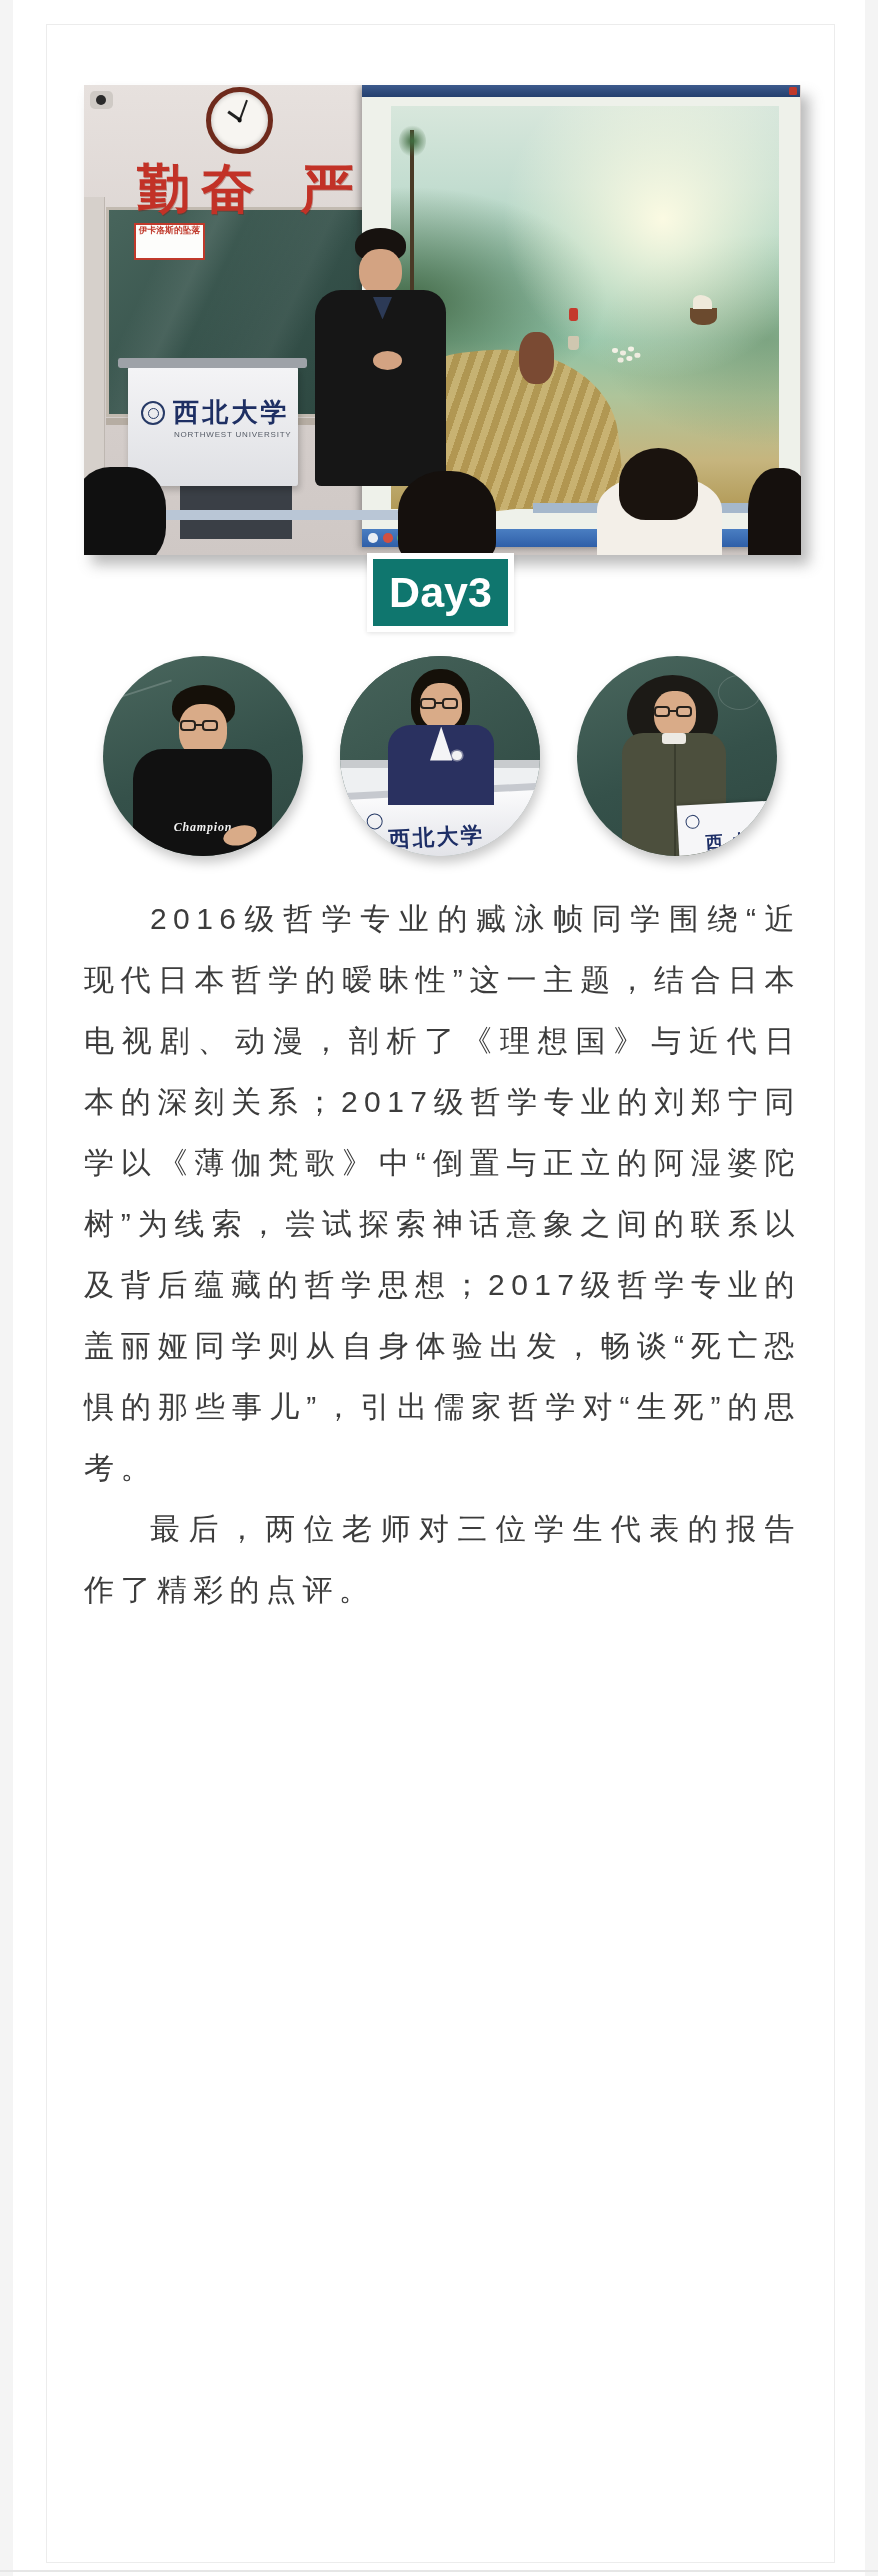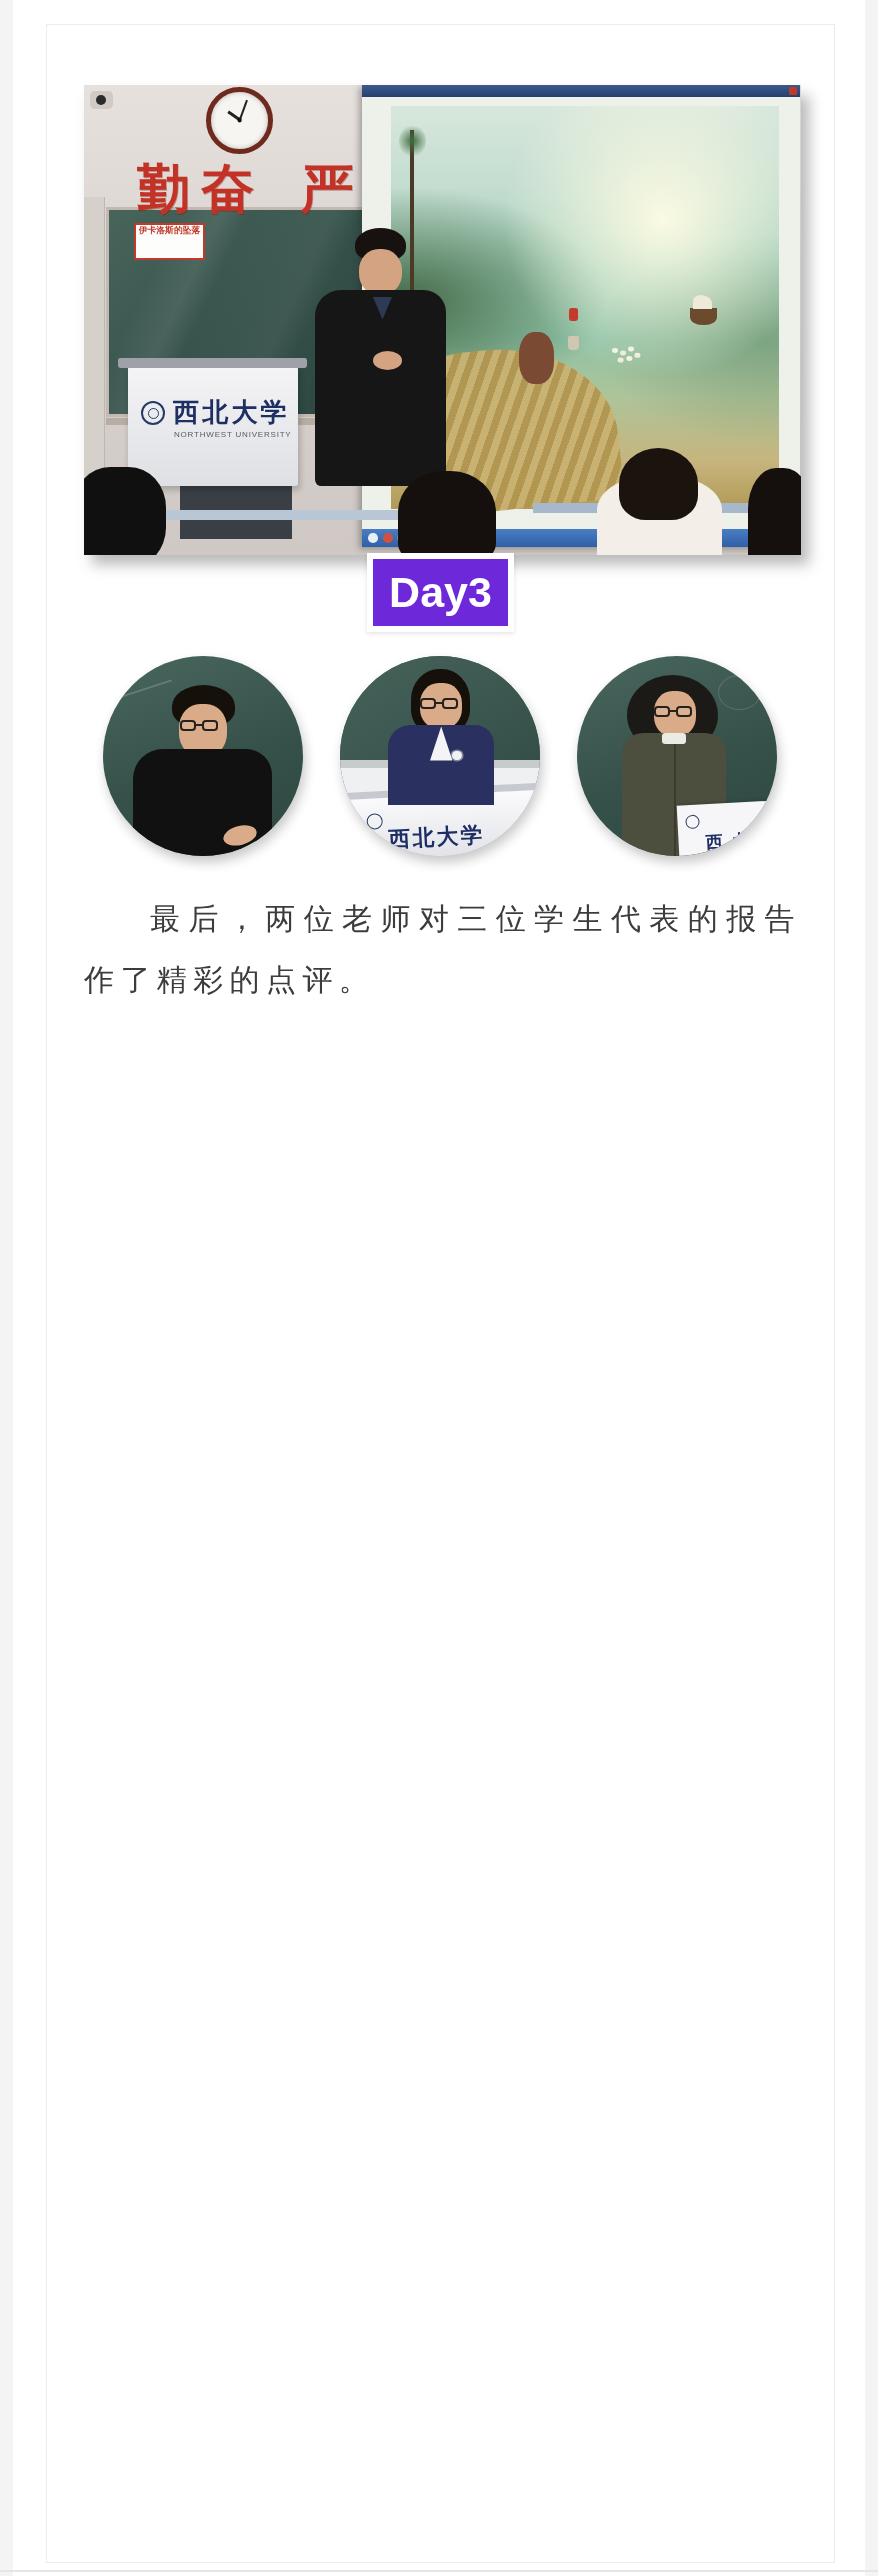--- a/index.html
+++ b/index.html
@@ -84,21 +84,21 @@
   .podium-lip { position:absolute; left:-9.6px; top:-8px; width:189px; height:9.6px; background:#9ea2a8; border-radius:2.4px; }
   .podium-emblem { position:absolute; left:13px; top:35px; width:24px; height:24px; border:2.4px solid #273a66; border-radius:50%; }
   .podium-emblem::after { content:""; position:absolute; left:4.8px; top:4.8px; width:9.6px; height:9.6px; border:1.6px solid #273a66; border-radius:50%; }
   .podium-cn { position:absolute; left:45px; top:29px; font-size:26px; font-weight:700; color:#1e2f63; letter-spacing:3.2px; font-family:"Liberation Serif","DejaVu Serif",serif; }
   .podium-en { position:absolute; left:46px; top:64px; font-size:8px; color:#555b66; letter-spacing:0.8px; }
   .podium-foot { position:absolute; left:96px; top:398px; width:112px; height:56px; background:#3a3f46; z-index:3; }
 
   
   .badge-row { position:relative; z-index:6; margin-top:-1.6px; display:flex; justify-content:center; }
   .badge { background:#ffffff; padding:5.6px; box-shadow:0 1.6px 4.8px rgba(0,0,0,.12); }
-  .badge-inner { width:135px; height:67px; background:#6d28d9; color:#fff; display:flex; align-items:center; justify-content:center;
+  .badge-inner { width:135px; height:67px; background:#0f766e; color:#fff; display:flex; align-items:center; justify-content:center;
                  font-size:43px; font-weight:700; }
 
   
   .article { width:717px; margin:13px 0 0 37px; font-size:30px; line-height:61px; color:#3c3c3c;
              text-align:justify; letter-spacing:6.4px; }
   .article p { margin:0; text-indent:2.2em; }
 
   
   .gallery { display:flex; gap:37px; padding-left:19px; margin:24px 0 32px; }
   .circle { position:relative; flex:none; width:200px; height:200px; border-radius:50%; overflow:hidden;
@@ -225,20 +225,21 @@
         <div class="circle">
           <div class="chalk1"></div>
           <div class="hair" style="left:69px;top:29px;width:63px;height:43px;"></div>
           <div class="face" style="left:76px;top:48px;width:48px;height:53px;"></div>
           <div class="glasses" style="left:77px;top:64px;">
               <b></b>
               <i></i>
               <b></b>
             </div>
           <div class="c1-body"></div>
+          <div class="c1-brand">Champion</div>
           <div class="c1-hand"></div>
         </div>
 
         <div class="circle">
           <div class="c2-board"></div>
           <div class="c2-rail"></div>
           <div class="c2-wall"></div>
           <div class="hair" style="left:71px;top:13px;width:59px;height:64px;border-radius:48% 48% 36% 36%;z-index:1;"></div>
           <div class="face" style="left:80px;top:27px;width:42px;height:46px;z-index:1;"></div>
           <div class="glasses" style="left:80px;top:42px;z-index:2;">
@@ -269,18 +270,19 @@
           <div class="c3-collar"></div>
           <div class="c3-coat"></div>
           <div class="c3-sign">
             <div class="c3-emblem"></div>
             <div class="c3-cn">西北大学</div>
             <div class="c3-en">NORTHWEST UNIVERSITY</div>
           </div>
         </div>
       </div>
 
+      <p>2016级哲学专业的臧泳帧同学围绕“近现代日本哲学的暧昧性”这一主题，结合日本电视剧、动漫，剖析了《理想国》与近代日本的深刻关系；2017级哲学专业的刘郑宁同学以《薄伽梵歌》中“倒置与正立的阿湿婆陀树”为线索，尝试探索神话意象之间的联系以及背后蕴藏的哲学思想；2017级哲学专业的盖丽娅同学则从自身体验出发，畅谈“死亡恐惧的那些事儿”，引出儒家哲学对“生死”的思考。</p>
       <p>最后，两位老师对三位学生代表的报告作了精彩的点评。</p>
     </div>
 
   </div>
 </div>
 
 
 </body></html>

